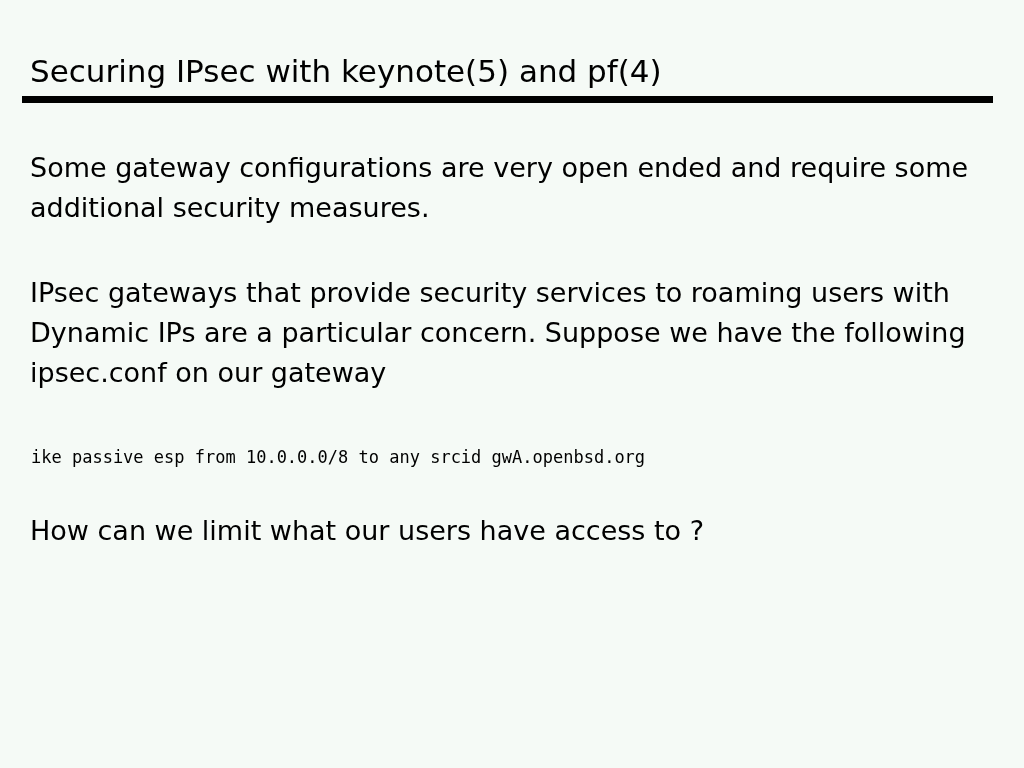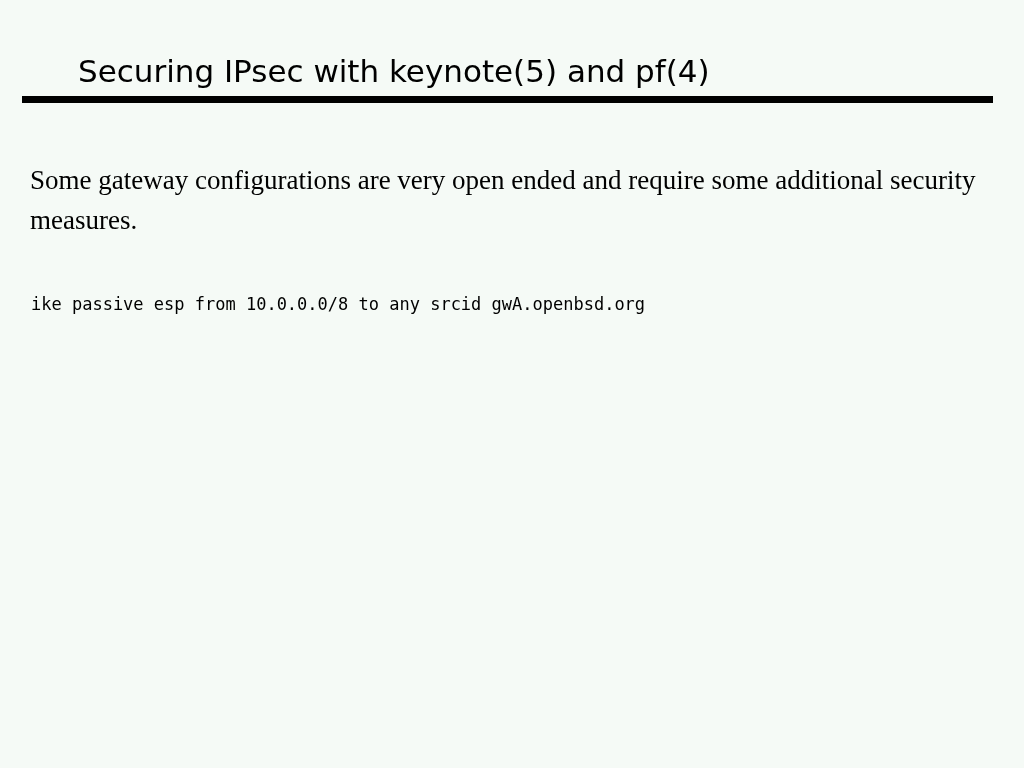--- a/index.html
+++ b/index.html
@@ -32,21 +32,20 @@
   .slide-title {
     position: absolute;
     left: 30px;
     top: 52px;
     font-size: 31px;
     font-weight: 400;
     line-height: 38px;
     letter-spacing: 0px;
     white-space: nowrap;
     color: #000000;
-    margin-left: 48px;
   }
 
   .title-rule {
     position: absolute;
     left: 22px;
     top: 96px;
     width: 971px;
     height: 7px;
     background: #000000;
   }
@@ -60,21 +59,21 @@
 
   .para {
     font-size: 27px;
     line-height: 40px;
     font-weight: 400;
     color: #000000;
     margin: 0;
     white-space: pre-wrap;
   }
 
-  .para-block-1 { margin-top: 20px; font-family: Liberation Serif, serif; }
+  .para-block-1 { margin-top: 8px; }
   .para-block-2 { margin-top: 45px; }
 
   .code-line {
     font-family: "DejaVu Sans Mono", monospace;
     font-size: 17px;
     line-height: 24px;
     color: #000000;
     margin: 9px;
     margin-top: 52px;
     margin-left: 1px;
@@ -100,21 +99,23 @@
 
   <div class="slide-header">
     <div class="slide-title">Securing IPsec with keynote(5) and pf(4)</div>
     <div class="title-rule"></div>
   </div>
 
   <div class="slide-body">
 
     <p class="para para-block-1">Some gateway configurations are very open ended and require some additional security measures.</p>
 
+    <p class="para para-block-2">IPsec gateways that provide security services to roaming users with Dynamic IPs are a particular concern. Suppose we have the following ipsec.conf on our gateway</p>
 
     <pre class="code-line">ike passive esp from 10.0.0.0/8 to any srcid gwA.openbsd.org</pre>
 
     <div class="questions">
+      <p class="question-line">How can we limit what our users have access to ?</p>
     </div>
 
   </div>
 
 </div>
 
 </body></html>

